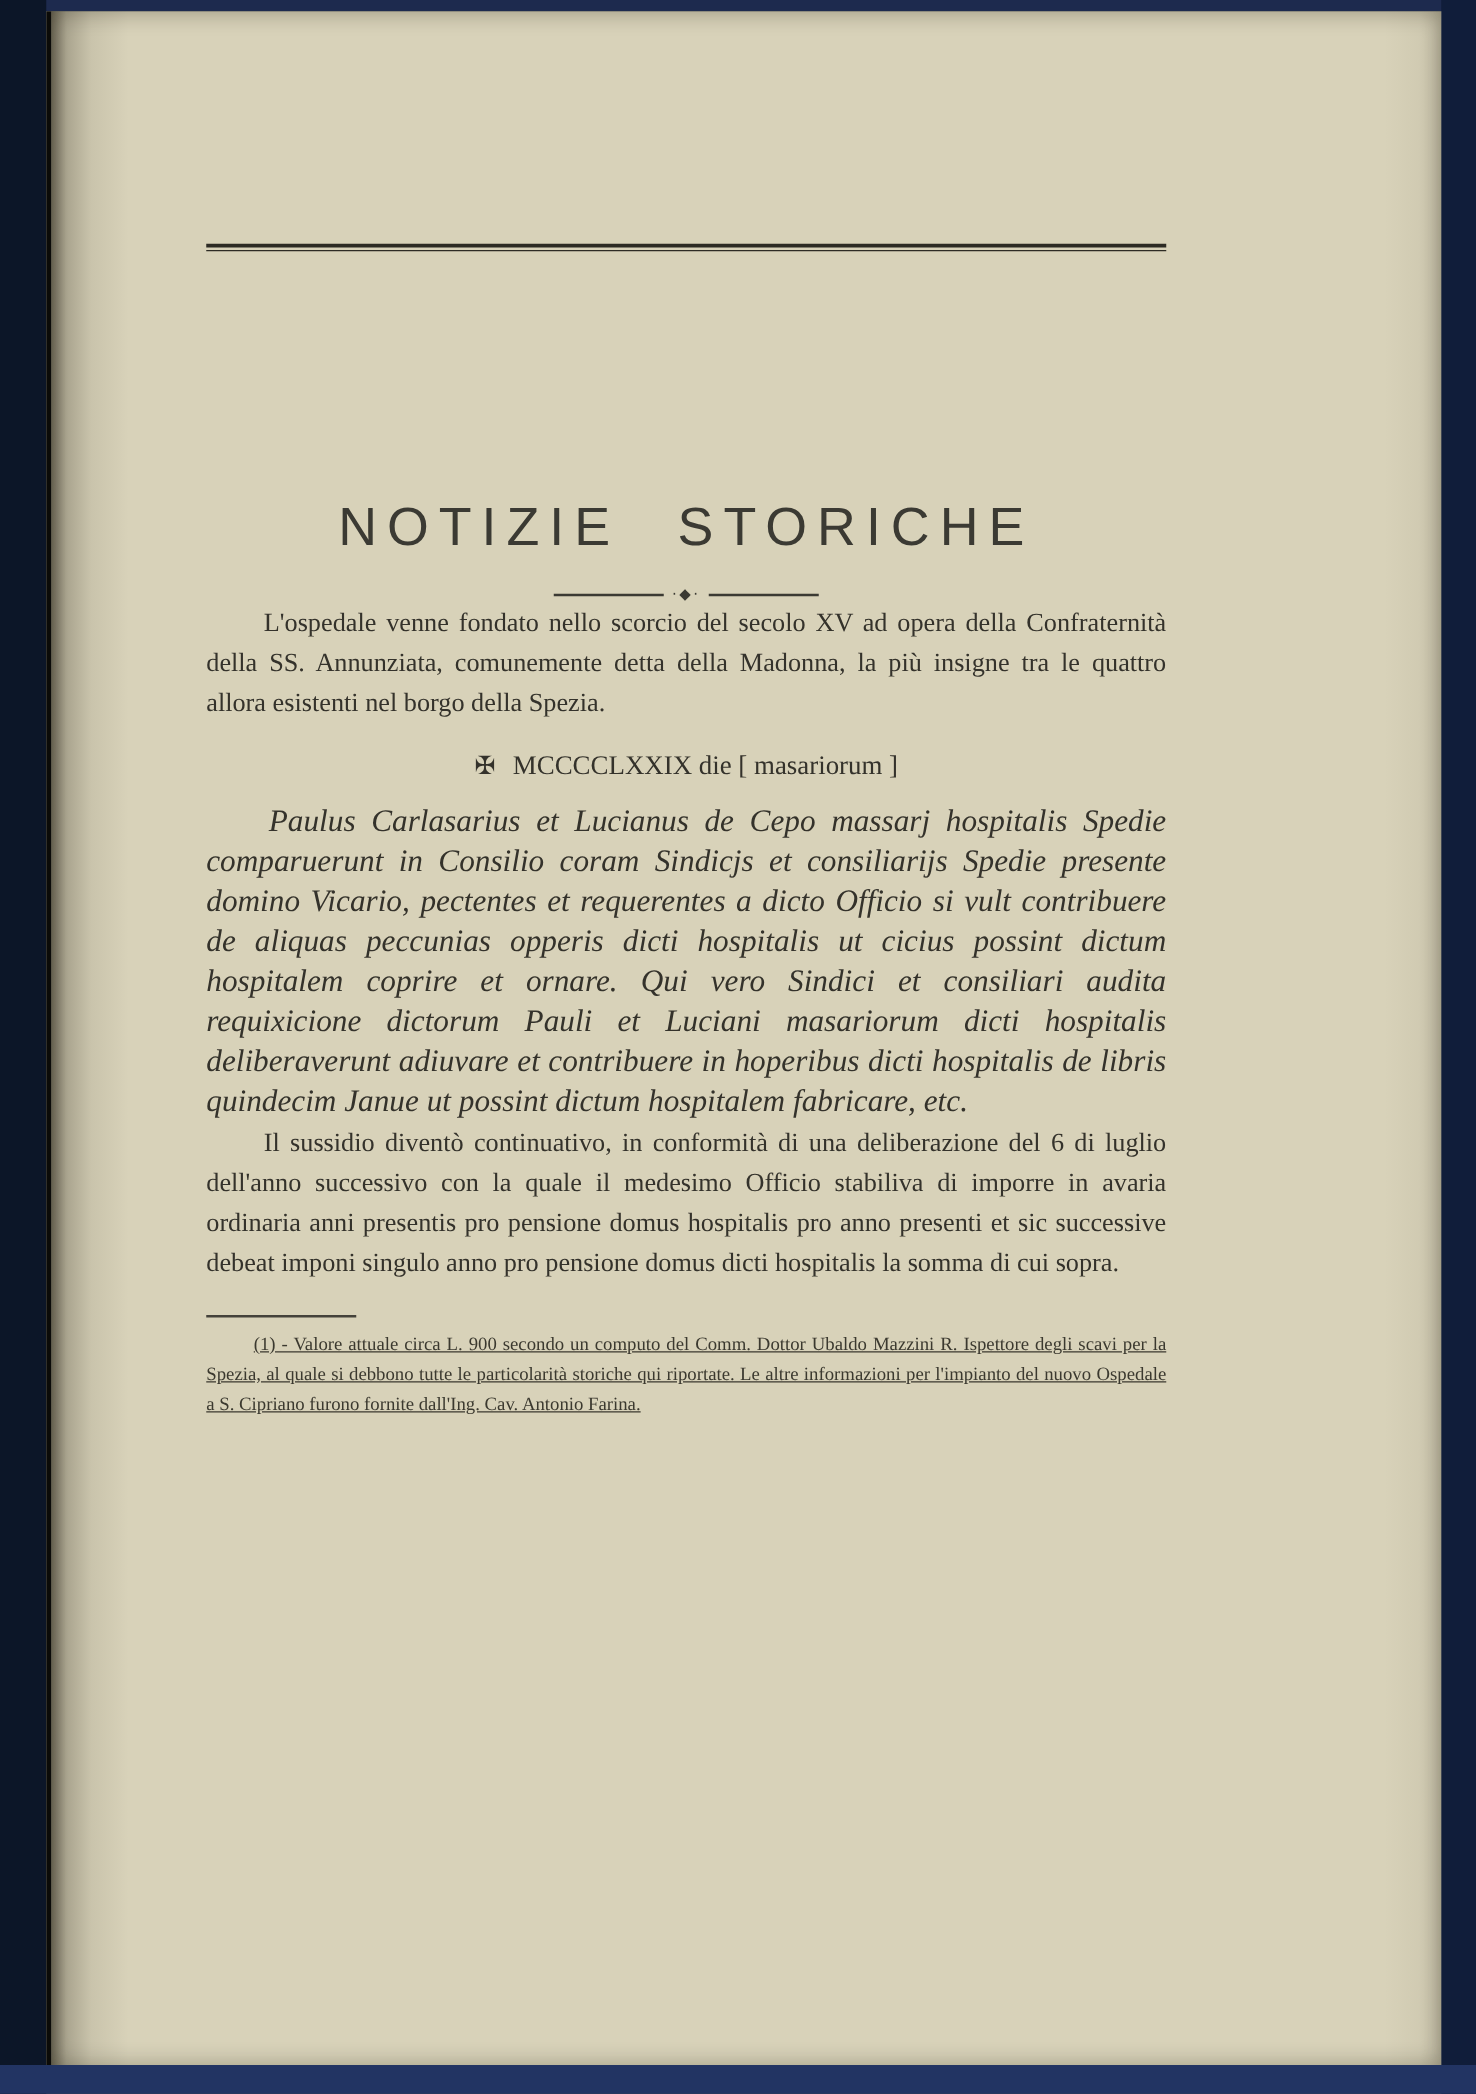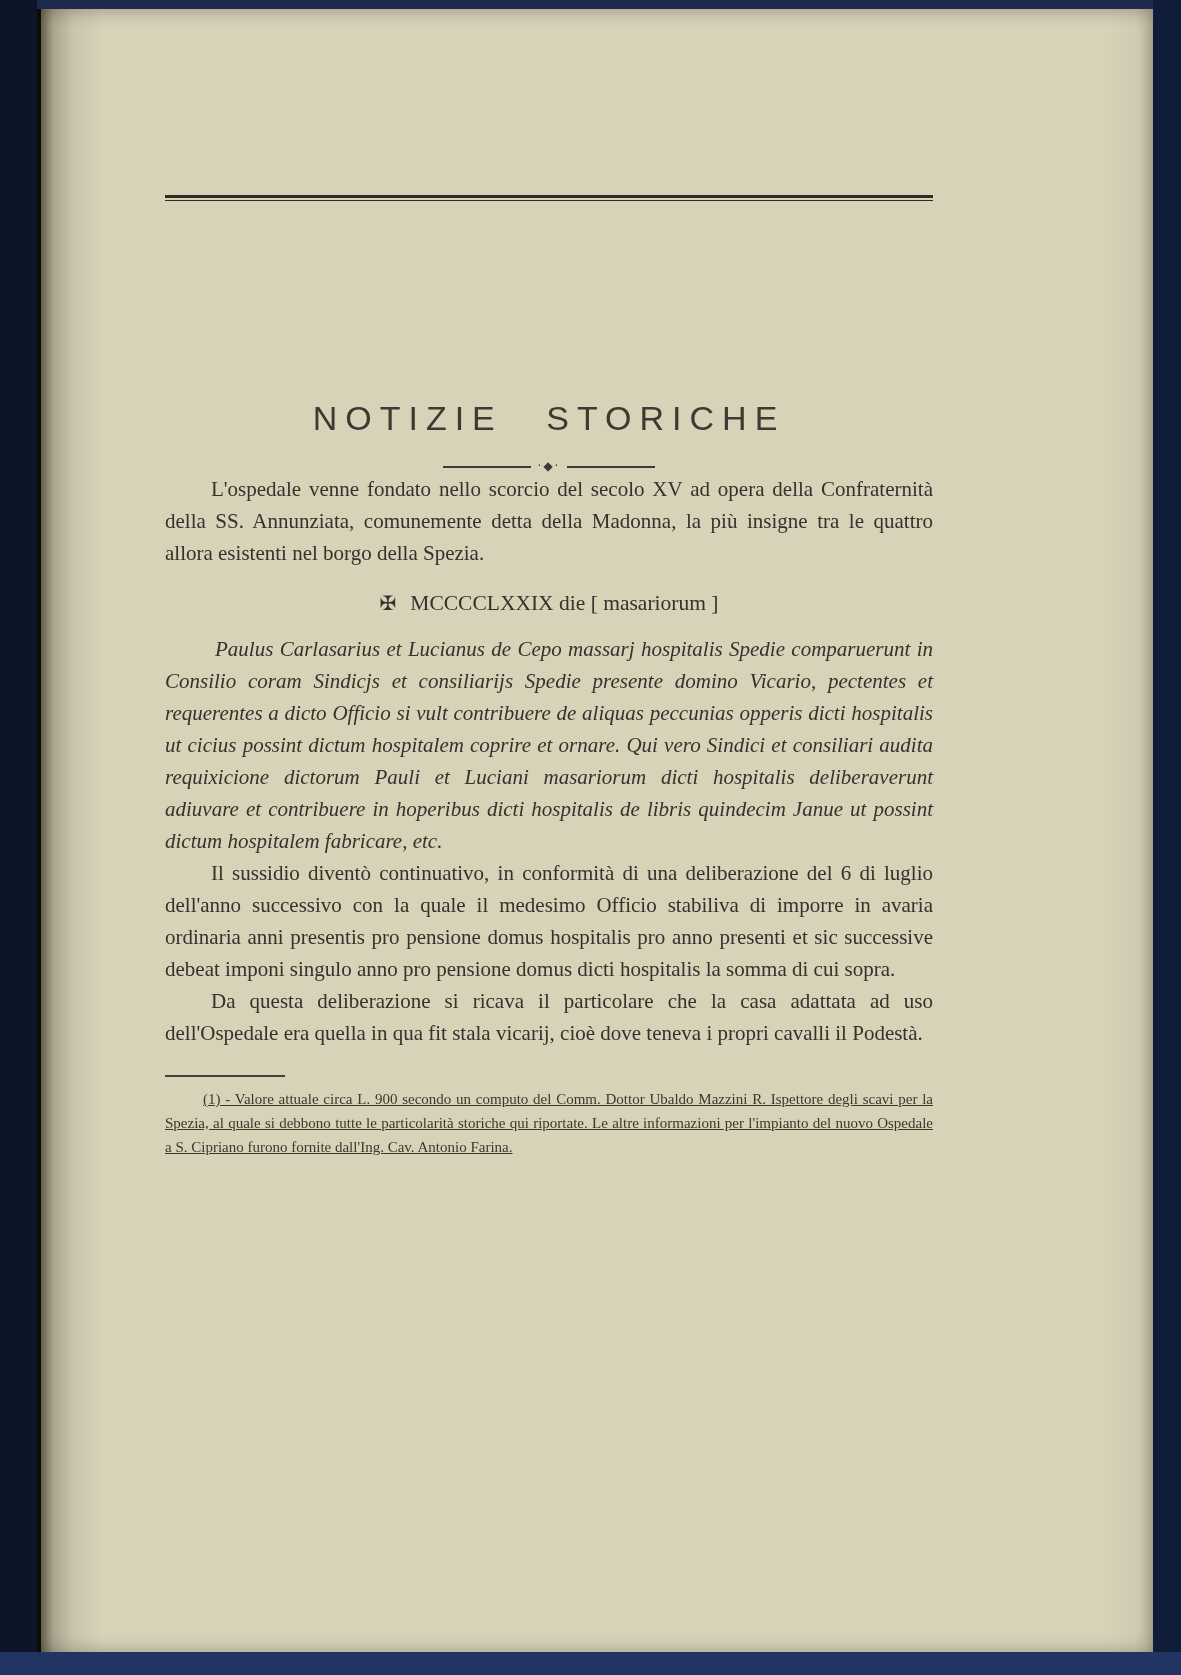--- a/index.html
+++ b/index.html
@@ -32,21 +32,21 @@
     margin-top:186px;height:2px;
     border-top:3px solid #2d2b24;
     border-bottom:1px solid #2d2b24;
   }
 
   h1.title{
     margin:200px 0 0;padding:0;
     text-align:center;
     font-family:"Liberation Sans", sans-serif;
     font-weight:400;
-    font-size:34px;line-height:1;
+    font-size:43px;line-height:1;
     letter-spacing:8px;word-spacing:26px;
     color:#3b3a33;
   }
 
   .divider{
     margin:26px auto 0;width:212px;
     display:flex;align-items:center;gap:7px;color:#3b3a33;
   }
   .divider .dline{flex:1;border-top:2px solid #3b3a33;height:0;}
   .divider .orn{
@@ -66,21 +66,21 @@
     margin:20px 0 16px;text-align:center;
     font-size:21.5px;line-height:28px;color:#34322b;
   }
   .cross{
     font-family:"DejaVu Sans", sans-serif;
     font-size:20px;margin-right:14px;
   }
 
   p.latin{
     margin:0;font-style:italic;
-    font-size:21px;line-height:32px;
+    font-size:25px;line-height:32px;
     text-align:justify;text-indent:50px;color:#34322b;
   }
 
   .gap-top{margin-top:26px;}
 
   .footnote-rule{
     margin-top:26px;width:120px;
     border-top:2px solid #44423a;height:0;
   }
   p.footnote{
@@ -114,20 +114,19 @@
 
     <p class="body ind lead"><span>L'ospedale venne fondato nello scorcio del secolo XV ad opera della Confraternità della SS. Annunziata, comunemente detta della </span><span class="it">Madonna,</span><span> la più insigne tra le quattro allora esistenti nel borgo della Spezia.</span></p>
 
 
     <div class="date-line"><span class="cross">✠</span><span>MCCCCLXXIX die [ </span><span class="it">masariorum</span><span> ]</span></div>
 
     <p class="latin"><span>Paulus Carlasarius et Lucianus de Cepo massarj hospitalis Spedie comparuerunt in Consilio coram Sindicjs et consiliarijs Spedie presente domino Vicario, pectentes et requerentes a dicto Officio si vult contribuere de aliquas peccunias opperis dicti hospitalis ut cicius possint dictum hospitalem coprire et ornare. Qui vero Sindici et consiliari audita requixicione dictorum Pauli et Luciani masariorum dicti hospitalis deliberaverunt adiuvare et contribuere in hoperibus dicti hospitalis de libris quindecim Janue ut possint dictum hospitalem fabricare, etc.</span></p>
 
     <p class="body ind gap-top"><span>Il sussidio diventò continuativo, in conformità di una deliberazione del 6 di luglio dell'anno successivo con la quale il medesimo </span><span class="it">Officio</span><span> stabiliva di imporre </span><span class="it">in avaria ordinaria anni presentis pro pensione domus hospitalis pro anno presenti et sic successive debeat imponi singulo anno pro pensione domus dicti hospitalis</span><span> la somma di cui sopra.</span></p>
 
-    <p class="body ind"><span>Da questa deliberazione si ricava il particolare che la casa adattata ad uso dell'Ospedale era quella </span><span class="it">in qua fit stala vicarij,</span><span> cioè dove teneva i propri cavalli il Podestà.</span></p>
 
     <div class="footnote-rule"></div>
 
     <p class="footnote"><span>(1) - Valore attuale circa L. 900 secondo un computo del Comm. Dottor Ubaldo Mazzini R. Ispettore degli scavi per la Spezia, al quale si debbono tutte le particolarità storiche qui riportate. Le altre informazioni per l'impianto del nuovo Ospedale a S. Cipriano furono fornite dall'Ing. Cav. Antonio Farina.</span></p>
 
   </div>
 </div>
 
 </body></html>

